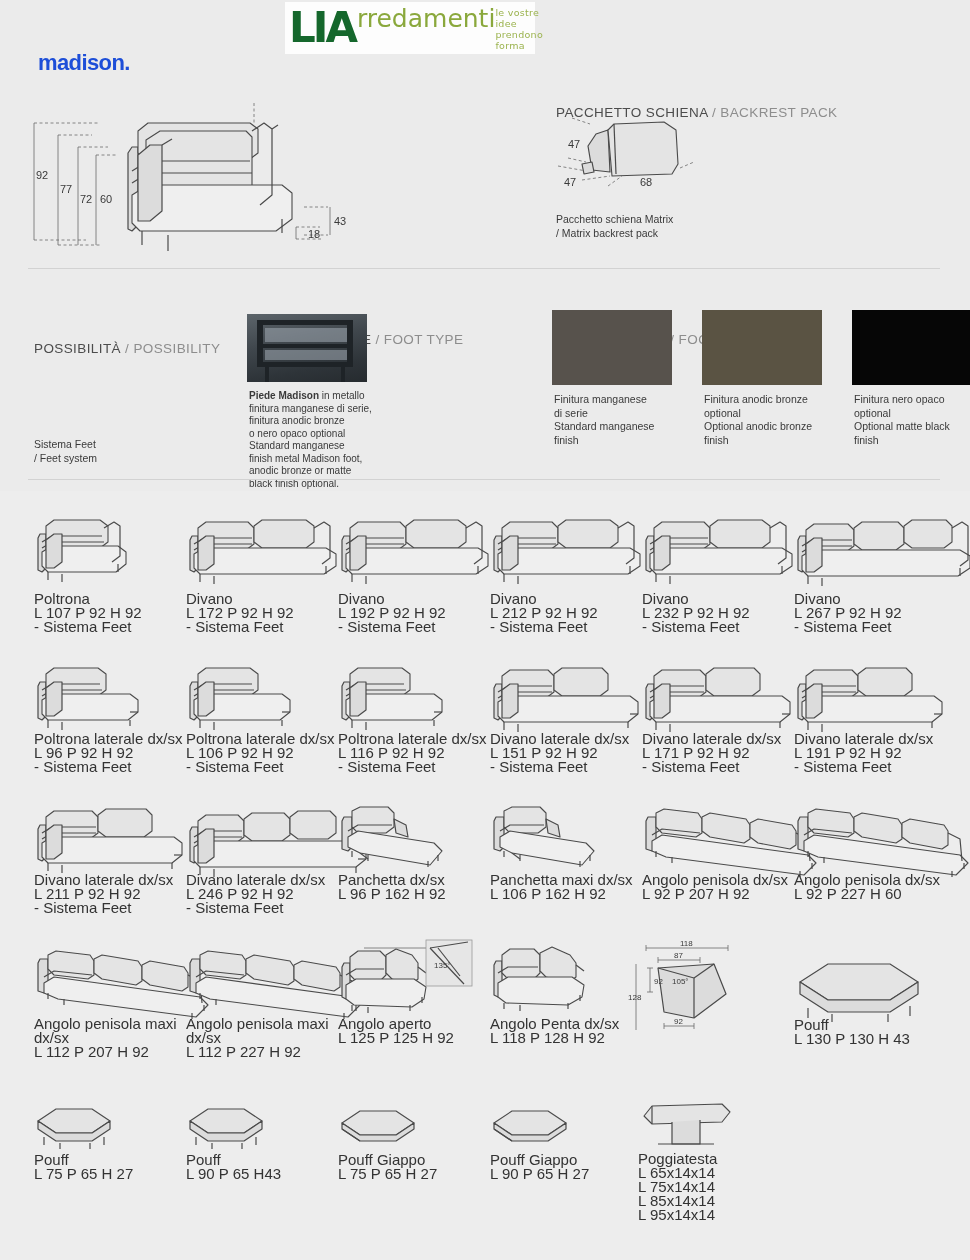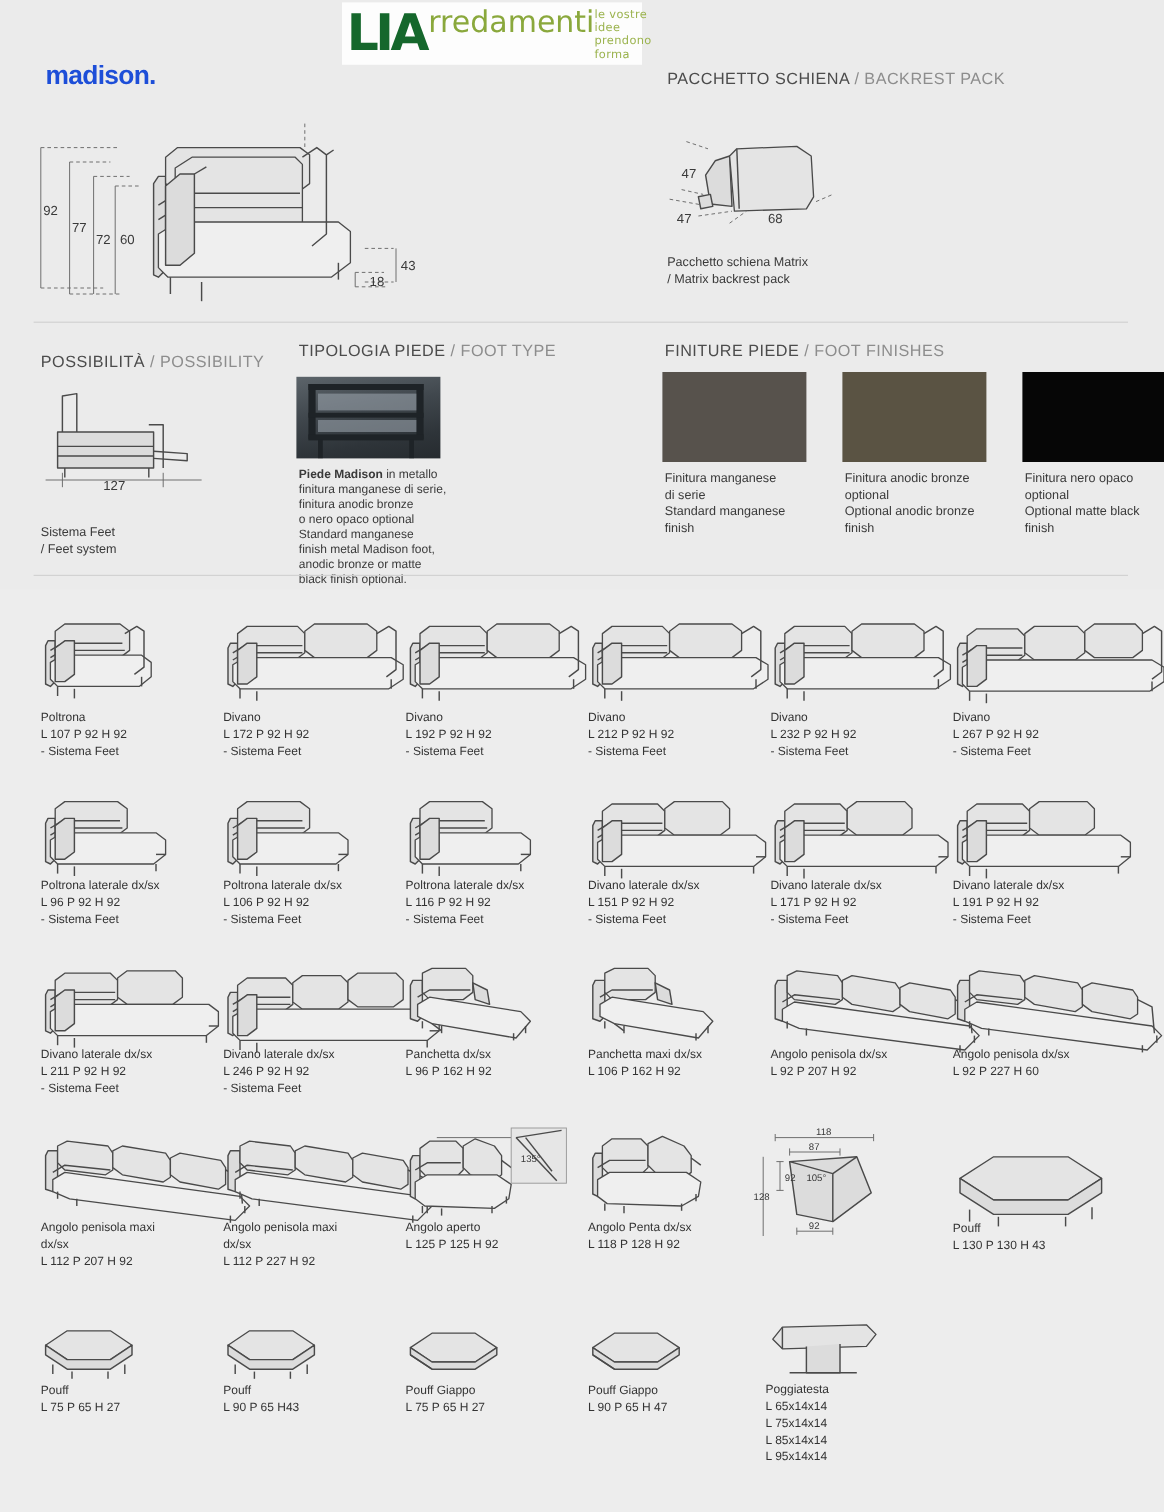--- a/index.html
+++ b/index.html
@@ -34,21 +34,21 @@
     font-size:9.5px; color:#9bb34e; letter-spacing:0.3px; margin-top:1px;
   }
 
   
   .brand{
     position:absolute; left:38px; top:50px;
     font-size:22px; font-weight:700; color:#1d4ed8; letter-spacing:-0.6px;
   }
 
   
-  .sec-h{ position:absolute; font-size:13.5px; letter-spacing:0.4px; white-space:nowrap;}
+  .sec-h{ position:absolute; font-size:13.5px; letter-spacing:0.4px; white-space:nowrap;margin-top:47px;}
   .sec-h .it{ color:#4c4c4c; font-weight:400; }
   .sec-h .en{ color:#8d8d8d; font-weight:400; }
 
   
   .divider{ position:absolute; height:1px; background:#d2d2d2; }
 
   
   .cap{ position:absolute; font-size:10.5px; line-height:13.5px; color:#3a3a3a; }
 
   
@@ -75,21 +75,21 @@
   .sw{ position:absolute; width:120px; height:75px; }
 
   
   .grid-panel{
     position:absolute; left:0; top:491px; width:970px; height:769px;
     background:#ededed;
   }
   .cell{ position:absolute; }
   .cell .art{ position:absolute; left:0; top:0; }
   .cell .lbl{
-    position:absolute; font-size:10px; line-height:14px; color:#333;
+    position:absolute; font-size:15px; line-height:14px; color:#333;
     white-space:nowrap;
   }
 </style>
 </head>
 <body>
 
 <div class="page">
 
   <div class="logo-box">
     <span class="logo-lia">LIA</span>
@@ -176,36 +176,20 @@
     <div>/ Matrix backrest pack</div>
   </div>
 
   <div class="divider" style="left:28px; top:268px; width:912px;"></div>
 
   <div class="sec-h" style="left:34px; top:294px;">
     <span class="it">POSSIBILITÀ</span>
     <span class="en">/ POSSIBILITY</span>
   </div>
 
-  <div style="position:absolute;left:28px;top:320px;">
-    <svg width="150" height="100" viewBox="0 0 150 100">
-      <path class="ln" d="M24 10 L24 46 L36 46 L36 8 Z"></path>
-      <path class="ln2" d="M20 40 L20 70 L100 70 L100 40 Z"></path>
-      <path class="ln" d="M20 52 H100"></path>
-      <path class="ln" d="M20 60 H100"></path>
-      <path class="ln" d="M96 34 L108 34 L108 70"></path>
-      <path class="ln" d="M100 56 L128 58 L128 64 L100 62"></path>
-      <path class="thin" d="M10 80 H140"></path>
-      <path class="thin" d="M24 74 V86"></path>
-      <path class="thin" d="M108 74 V86"></path>
-      <path class="ln" d="M26 70 V78"></path>
-      <path class="ln" d="M96 70 V78"></path>
-      <text class="dtxt" x="58" y="88">127</text>
-    </svg>
-  </div>
 
   <div class="cap" style="left:34px; top:438px;">
     <div>Sistema Feet</div>
     <div>/ Feet system</div>
   </div>
 
   <div class="sec-h" style="left:249px; top:285px;">
     <span class="it">TIPOLOGIA PIEDE</span>
     <span class="en">/ FOOT TYPE</span>
   </div>
@@ -734,21 +718,21 @@
       <div>Pouff Giappo</div>
       <div class="dim">L 75 P 65 H 27</div>
     </div>
   </div>
   <div class="cell" style="left:490px; top:1107px;">
     <svg class="art" width="82" height="40" viewBox="0 0 82 40">
         <use href="#sym-pouff-flat"></use>
       </svg>
     <div class="lbl" style="top:46px;">
       <div>Pouff Giappo</div>
-      <div class="dim">L 90 P 65 H 47</div>
+      <div class="dim">L 90 P 65 H 27</div>
     </div>
   </div>
   <div class="cell" style="left:638px; top:1100px;">
     <svg class="art" width="100" height="52" viewBox="0 0 100 52">
         <use href="#sym-headrest"></use>
       </svg>
     <div class="lbl" style="top:52px;">
       <div>Poggiatesta</div>
       <div class="dim">L 65x14x14</div>
       <div class="dim">L 75x14x14</div>

